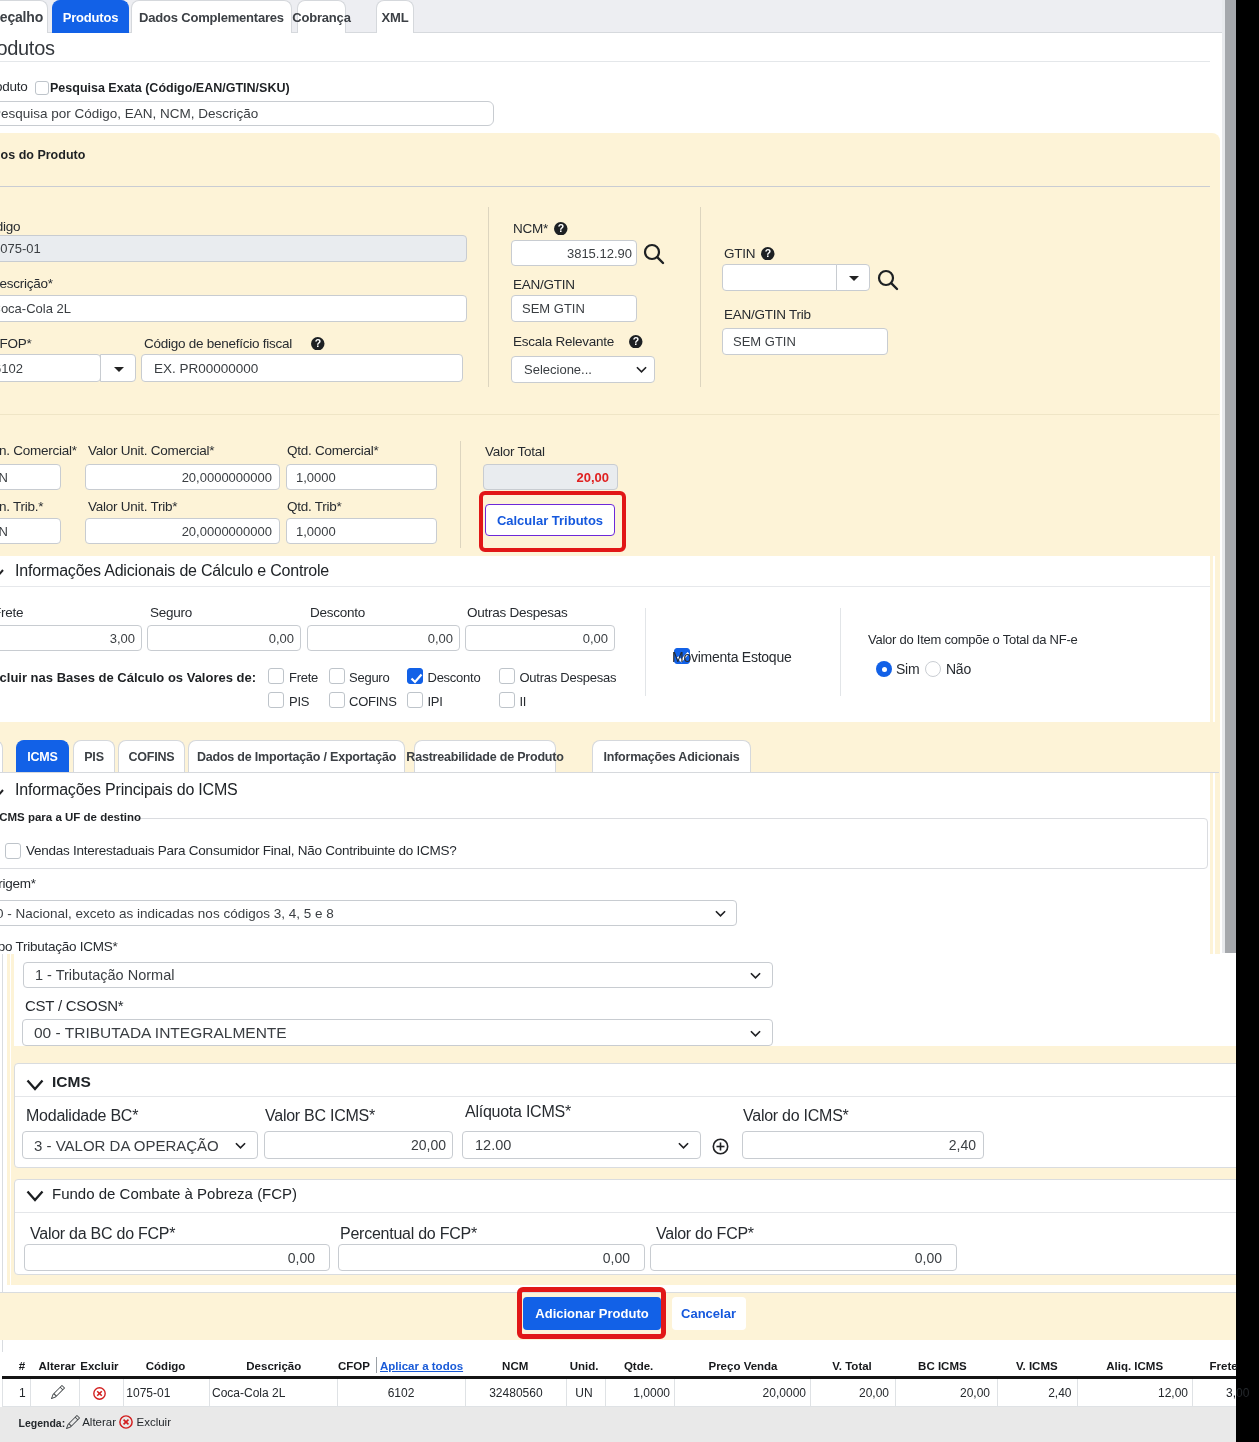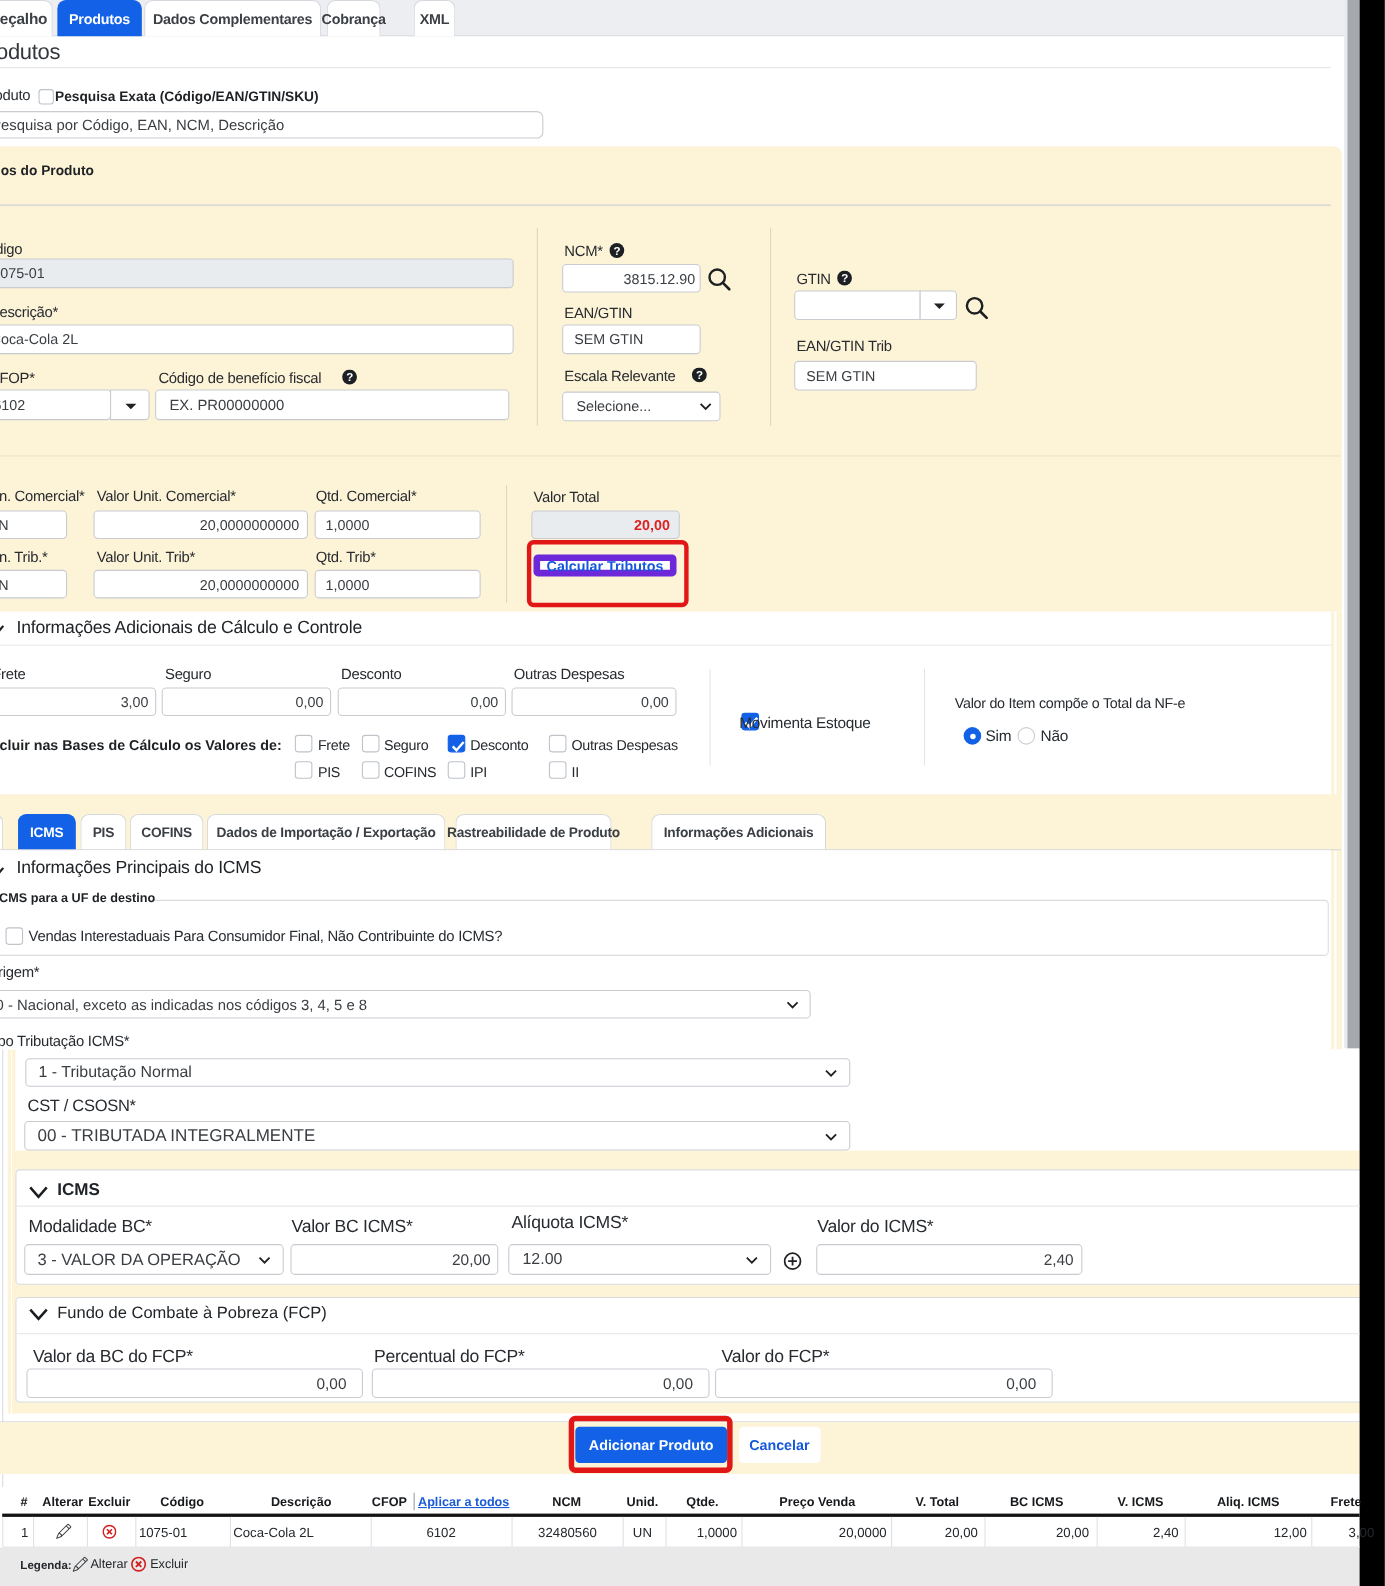--- a/index.html
+++ b/index.html
@@ -185,21 +185,21 @@
 <div class="inp" style="left:286px;top:518px;width:151px;height:26px">
     <div class="t" style="left:9px">1,0000</div>
   </div>
 
 <div class="vl" style="left:460px;top:441px;height:107px;background:#ddd5bf"></div>
 <div class="lbl" style="left:485px;top:444px">Valor Total</div>
 <div class="inp dis" style="left:483px;top:464px;width:135px;height:26px">
     <div class="t tr" style="right:8px;color:#e02020;font-weight:bold">20,00</div>
   </div>
 <div class="abs" style="left:478.5px;top:491px;width:147px;height:61px;border:4.5px solid #e11717;border-radius:6px"></div>
-<div class="abs" style="left:485px;top:504px;width:130px;height:20px;background:#fff;border:6px solid #6d28d9;border-radius:4px;display:flex;align-items:center;justify-content:center;font-size:13px;font-weight:bold;color:#1558dd">Calcular Tributos</div>
+<div class="abs" style="left:485px;top:504px;width:130px;height:32px;background:#fff;border:1px solid #6d28d9;border-radius:4px;display:flex;align-items:center;justify-content:center;font-size:13px;font-weight:bold;color:#1558dd">Calcular Tributos</div>
 
 <div class="abs" style="left:-10px;top:565px"><svg width="14" height="10" viewBox="0 0 14 10">
       <polyline points="1,1 7,8 13,1" fill="none" stroke="#202124" stroke-width="2"></polyline>
     </svg></div>
 <div class="hdr" style="left:15px;top:562px">Informações Adicionais de Cálculo e Controle</div>
 <div class="hl" style="left:0;top:586px;width:1210px;background:#e6e8eb"></div>
 
 <div class="lbl" style="left:-7px;top:605px">Frete</div>
 <div class="lbl" style="left:150px;top:605px">Seguro</div>
 <div class="lbl" style="left:310px;top:605px">Desconto</div>

